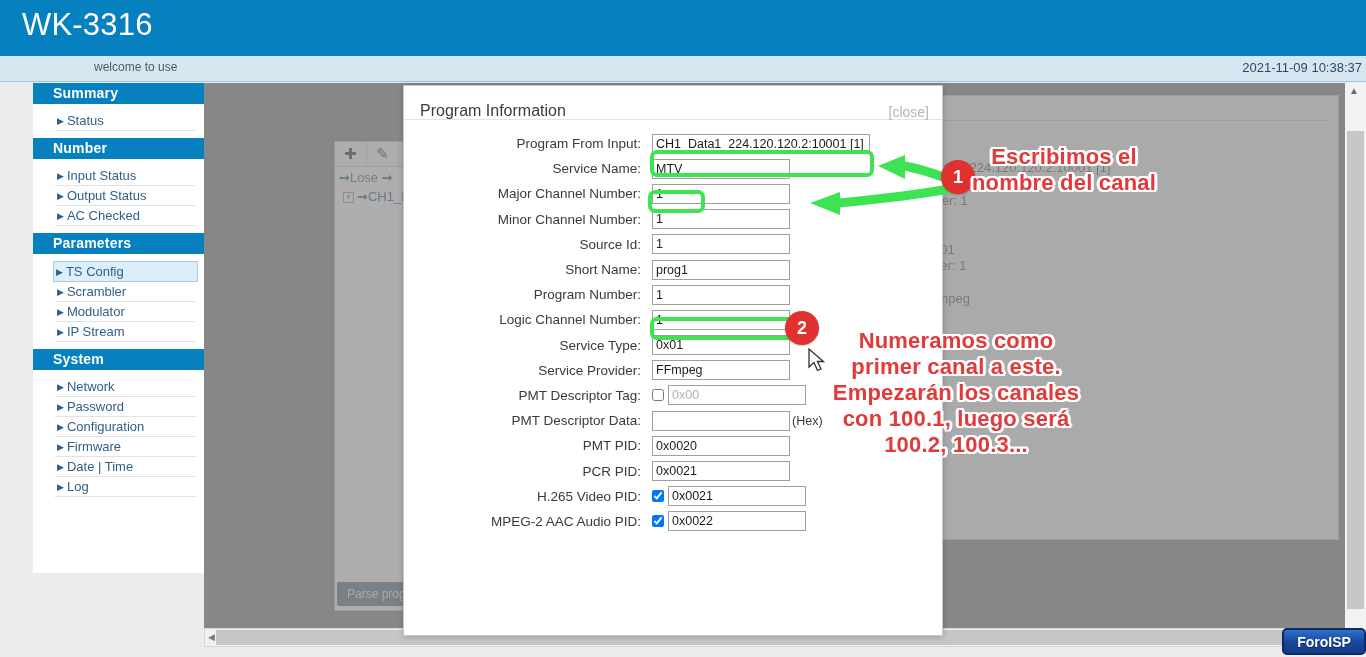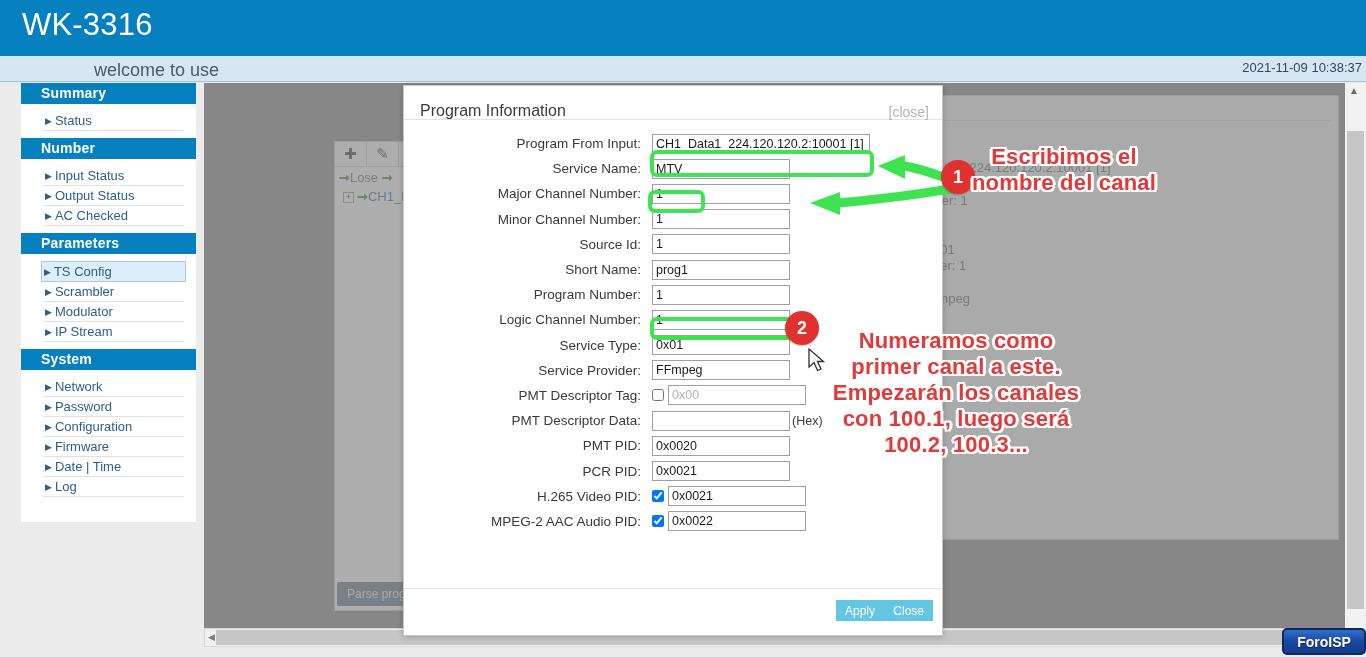--- a/index.html
+++ b/index.html
@@ -31,38 +31,38 @@
 
   
   #welcome-strip {
     position: absolute; left: 0; top: 56px;
     width: 1366px; height: 26px;
     background: #d7e7f2;
     border-bottom: 1px solid #9ec4dd;
   }
   #welcome-text {
     position: absolute; left: 94px; top: 4px;
-    font-size: 18px; color: #4a5a67;
+    font-size: 12px; color: #4a5a67;
   }
   #datetime-text {
     position: absolute; right: 4px; top: 4px;
     font-size: 13px; color: #2a4a63;
   }
 
   
   #page-body {
     position: absolute; left: 0; top: 83px;
     width: 1366px; height: 574px;
     background: #ececec;
   }
 
   
   #sidebar {
-    position: absolute; left: 21px; top: 0px;
-    width: 175px; height: 439px;
+    position: absolute; left: 33px; top: 0px;
+    width: 175px; height: 490px;
     background: #ffffff;
   }
   .nav-group-title {
     background: #0780bf;
     color: #ffffff;
     font-size: 14px;
     font-weight: bold;
     height: 21px;
     line-height: 21px;
     padding-left: 20px;
@@ -597,24 +597,20 @@
           </span>
         </div>
         <div class="frow">
           <div class="flabel">MPEG-2 AAC Audio PID:</div>
           <span class="chkwrap">
             <input type="checkbox" class="fcheck" checked="" style="">
             <input type="text" class="finput" value="0x0022" style="">
           </span>
         </div>
       </div>
-    <div id="dialog-footer">
-      <button class="dlg-btn" id="btn-apply">Apply</button>
-      <button class="dlg-btn" id="btn-close">Close</button>
-    </div>
   </div>
 
   <div class="hl-green" id="hl-input1"></div>
   <div class="hl-green" id="hl-input2"></div>
   <div class="hl-green" id="hl-input3"></div>
 
   <svg id="arrow-layer">
 
     <g>
       <path d="M 943,177 C 930,172 915,168 905,166" stroke="#3ee352" stroke-width="9" fill="none" stroke-linecap="round"></path>

